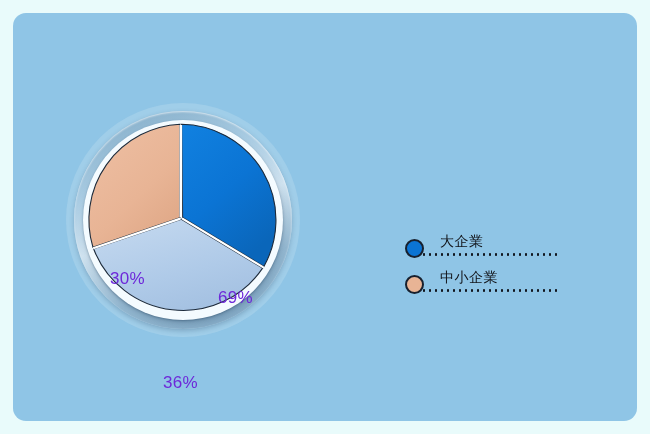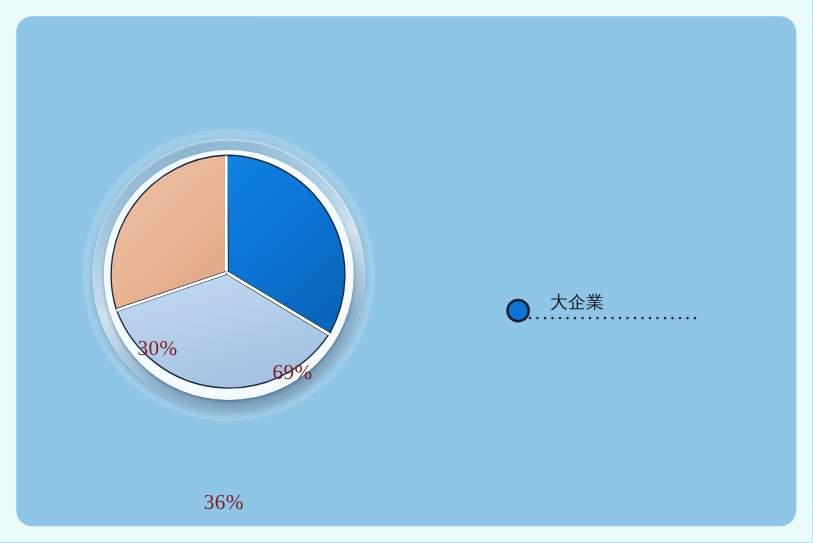--- a/index.html
+++ b/index.html
@@ -81,27 +81,26 @@
     box-shadow: 0 1px 2px rgba(30,60,90,0.35);
   }
   #pie-svg {
     position: absolute;
     left: 20px;
     top: 22px;
   }
   .slice-label {
     position: absolute;
     font-size: 17px;
-    color: #7f1d1d;
+    color: #6d28d9;
     letter-spacing: 0.3px;
     white-space: nowrap;
-    font-family: Liberation Serif, serif;
   }
   #label-large   { left: 155px; top: 190px; }
-  #label-mid     { left: 100px; top: 294px; }
+  #label-mid     { left: 100px; top: 275px; }
   #label-small   { left:  47px; top: 171px; }
 
   
   #legend {
     position: absolute;
     left: 392px;
     top: 176px;
     width: 170px;
     margin-top: 44px;
   }
@@ -196,15 +195,20 @@
 
   <div id="legend">
 
     <div class="legend-row">
       <span class="legend-marker" style="background:#0b74d4;"></span>
       <span class="legend-leader"></span>
       <span class="legend-label">大企業</span>
     </div>
 
 
+    <div class="legend-row">
+      <span class="legend-marker" style="background:#e8b495;"></span>
+      <span class="legend-leader"></span>
+      <span class="legend-label">中小企業</span>
+    </div>
 
   </div>
 </div>
 
 </body></html>

